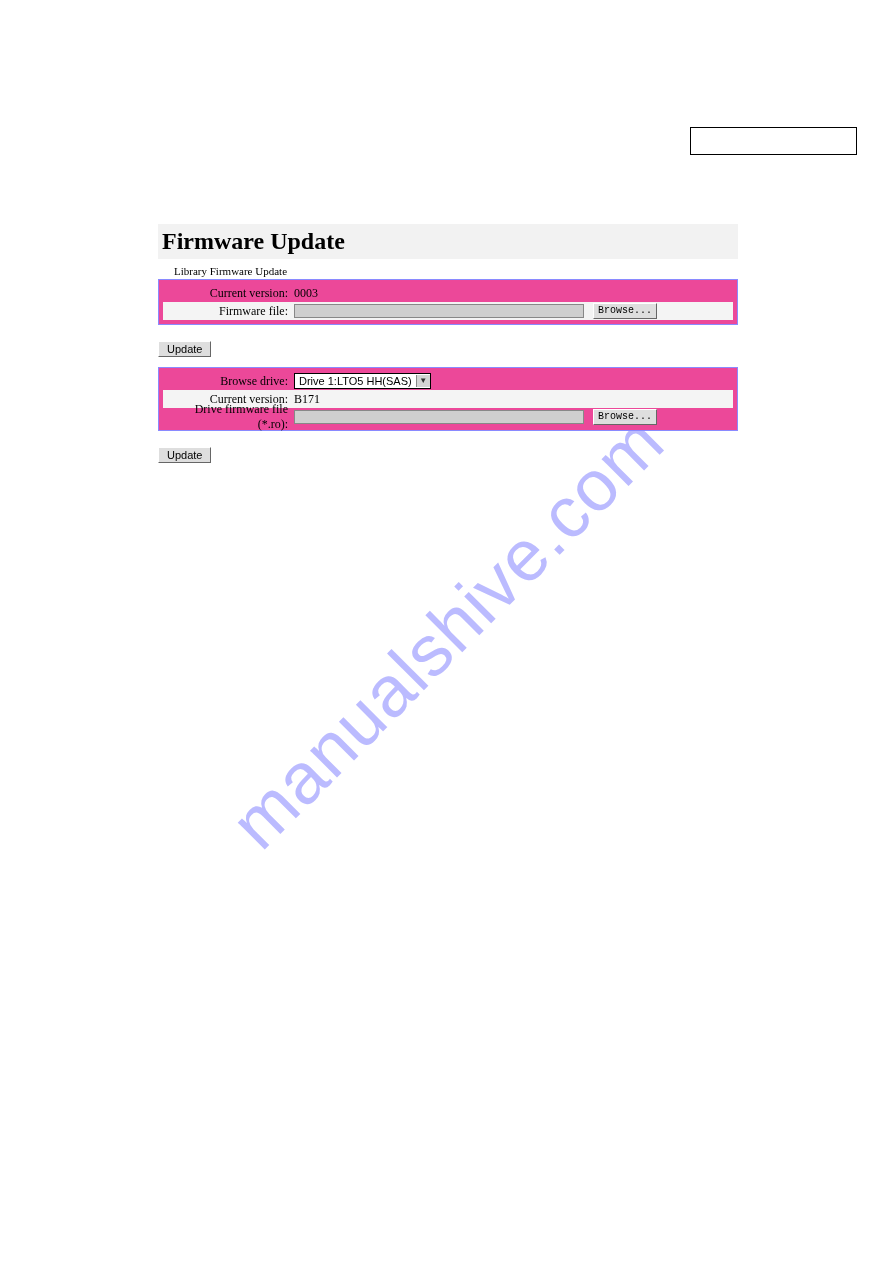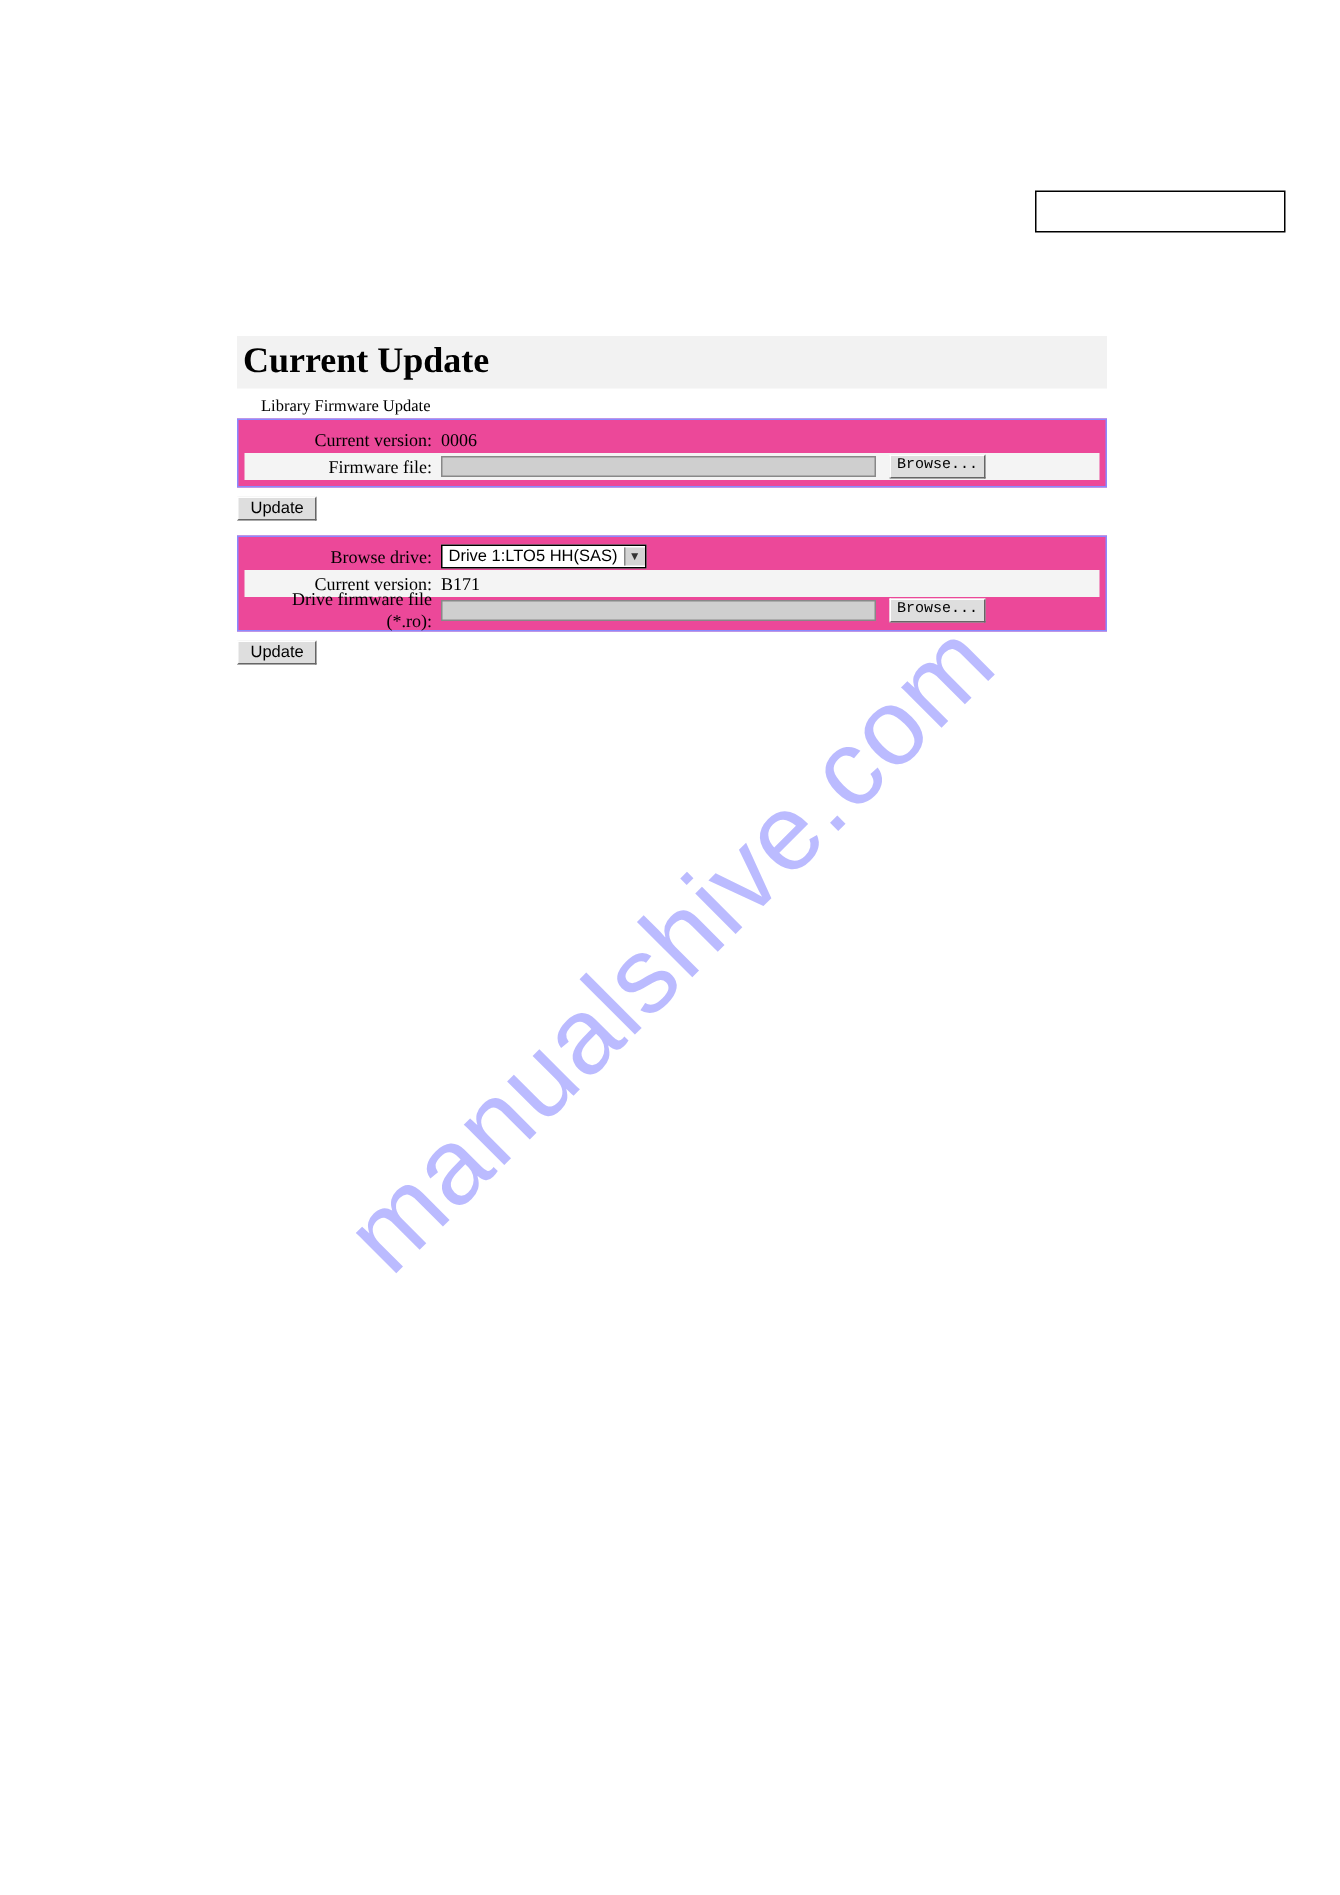--- a/index.html
+++ b/index.html
@@ -91,21 +91,21 @@
   .update-btn {
     display: inline-block;
     font-family: Arial, sans-serif;
     font-size: 11px;
     background: #dedede;
     border-top: 1px solid #fff;
     border-left: 1px solid #fff;
     border-right: 1px solid #666;
     border-bottom: 1px solid #666;
     padding: 1px 8px;
-    margin: 6px 0 10px 0;
+    margin: 16px 0 10px 0;
     cursor: pointer;
   }
   .select-ctl {
     display: inline-flex;
     align-items: center;
     font-family: Arial, sans-serif;
     font-size: 11px;
     background: #fff;
     border: 1px solid #000;
     height: 14px;
@@ -141,27 +141,27 @@
 </style>
 </head>
 <body>
 
 <div class="top-box"></div>
 
 <div class="watermark">manualshive.com</div>
 
 <div class="content">
 
-  <h1 class="page-title">Current Update</h1>
+  <h1 class="page-title">Firmware Update</h1>
 
   <div class="section-label">Library Firmware Update</div>
   <div class="pane">
     <div class="row">
       <div class="lbl">Current version:</div>
-      <div class="val">0006</div>
+      <div class="val">0003</div>
     </div>
     <div class="row row-alt">
       <div class="lbl">Firmware file:</div>
       <div>
         <span class="file-input"></span>
         <span class="browse-btn">Browse...</span>
       </div>
     </div>
   </div>
   <div>

